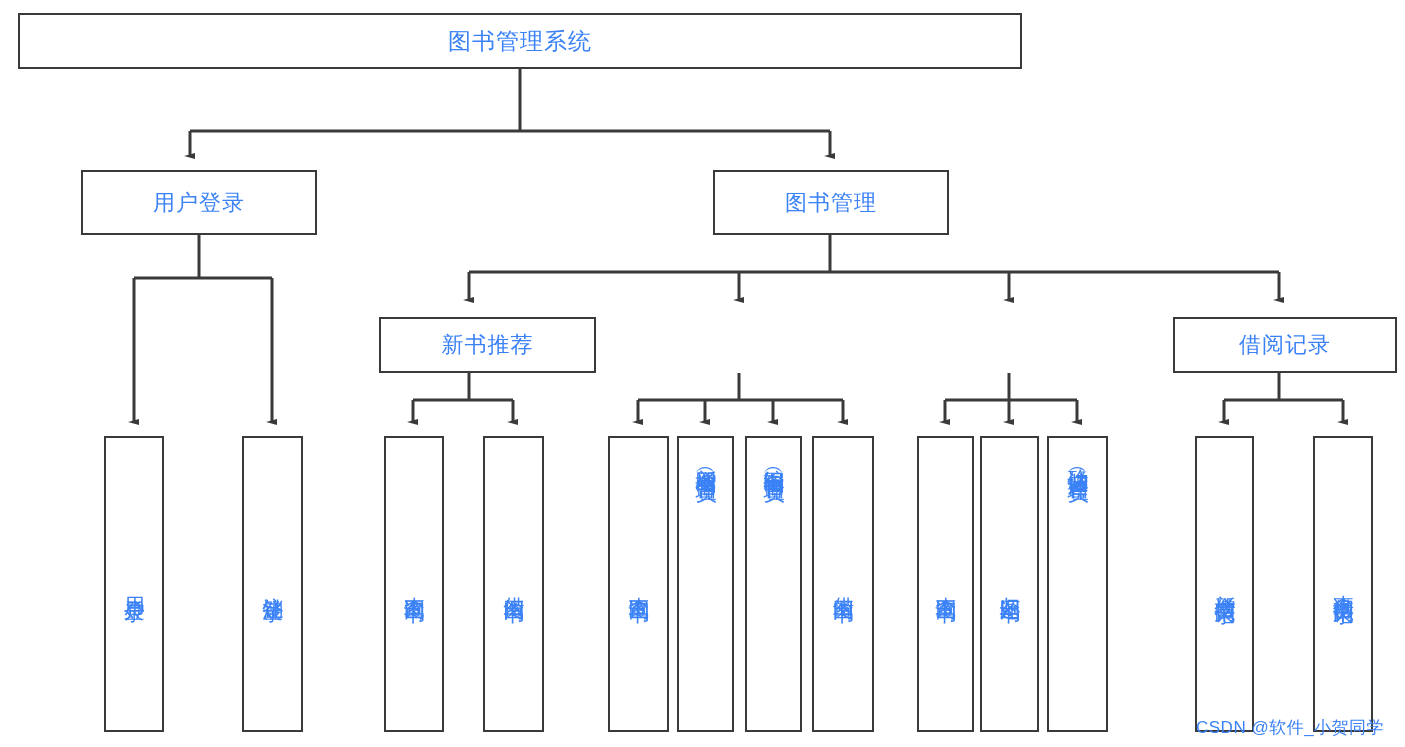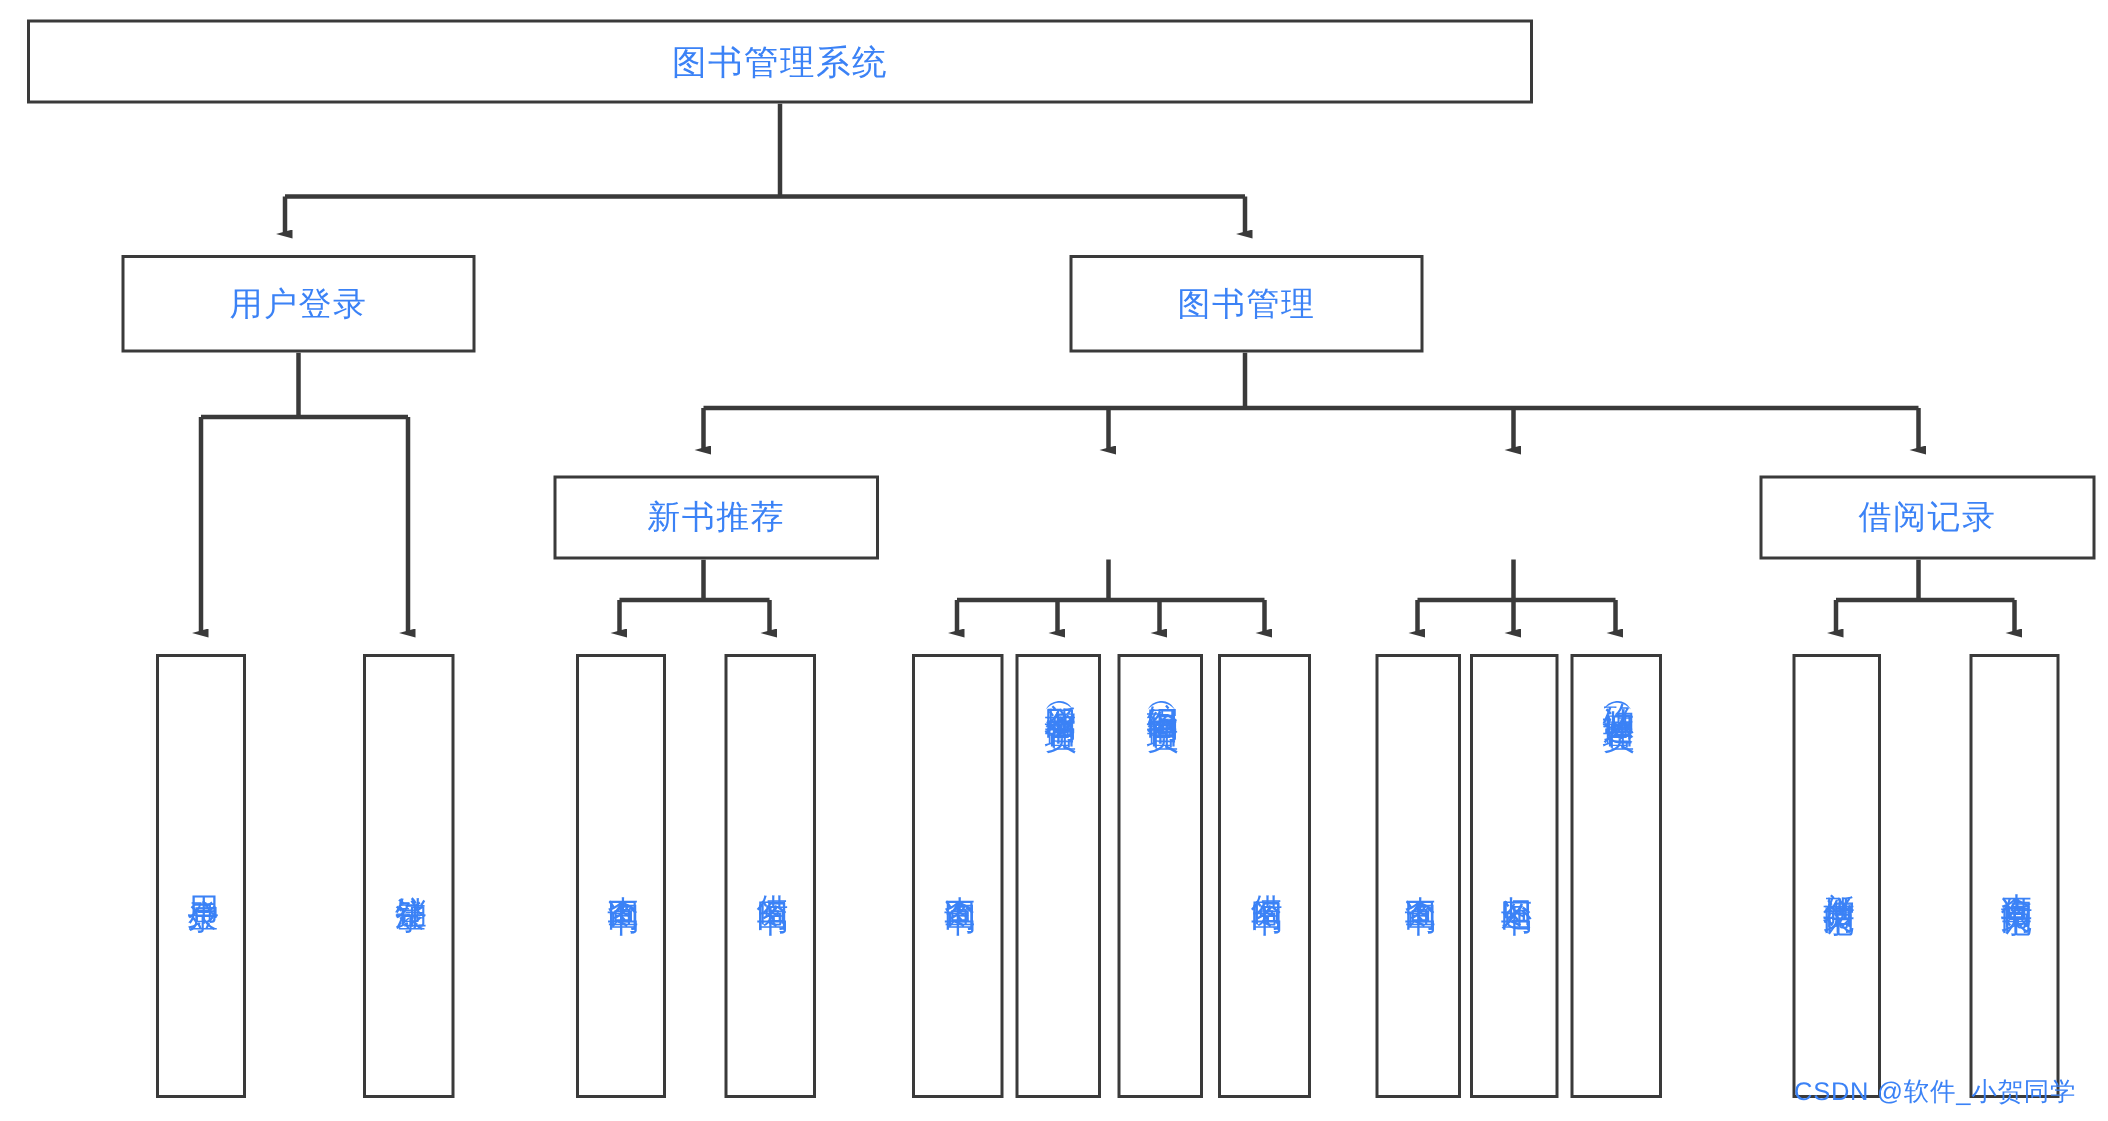--- a/index.html
+++ b/index.html
@@ -128,21 +128,21 @@
   </div>
 
   <div class="node horiz" style="left:81px; top:170px; width:236px; height:65px;">
     <span>用户登录</span>
   </div>
 
   <div class="node horiz" style="left:685px; top:170px; width:236px; height:65px;margin-left:28px;">
     <span>图书管理</span>
   </div>
 
-  <div class="node horiz" style="left:369px; top:317px; width:217px; height:56px;">
+  <div class="node horiz" style="left:379px; top:317px; width:217px; height:56px;">
     <span>新书推荐</span>
   </div>
 
 
 
   <div class="node horiz" style="left:1173px; top:317px; width:224px; height:56px;">
     <span>借阅记录</span>
   </div>
 
   <div class="node vert centered" style="left:104px; top:436px; width:60px; height:296px;">

